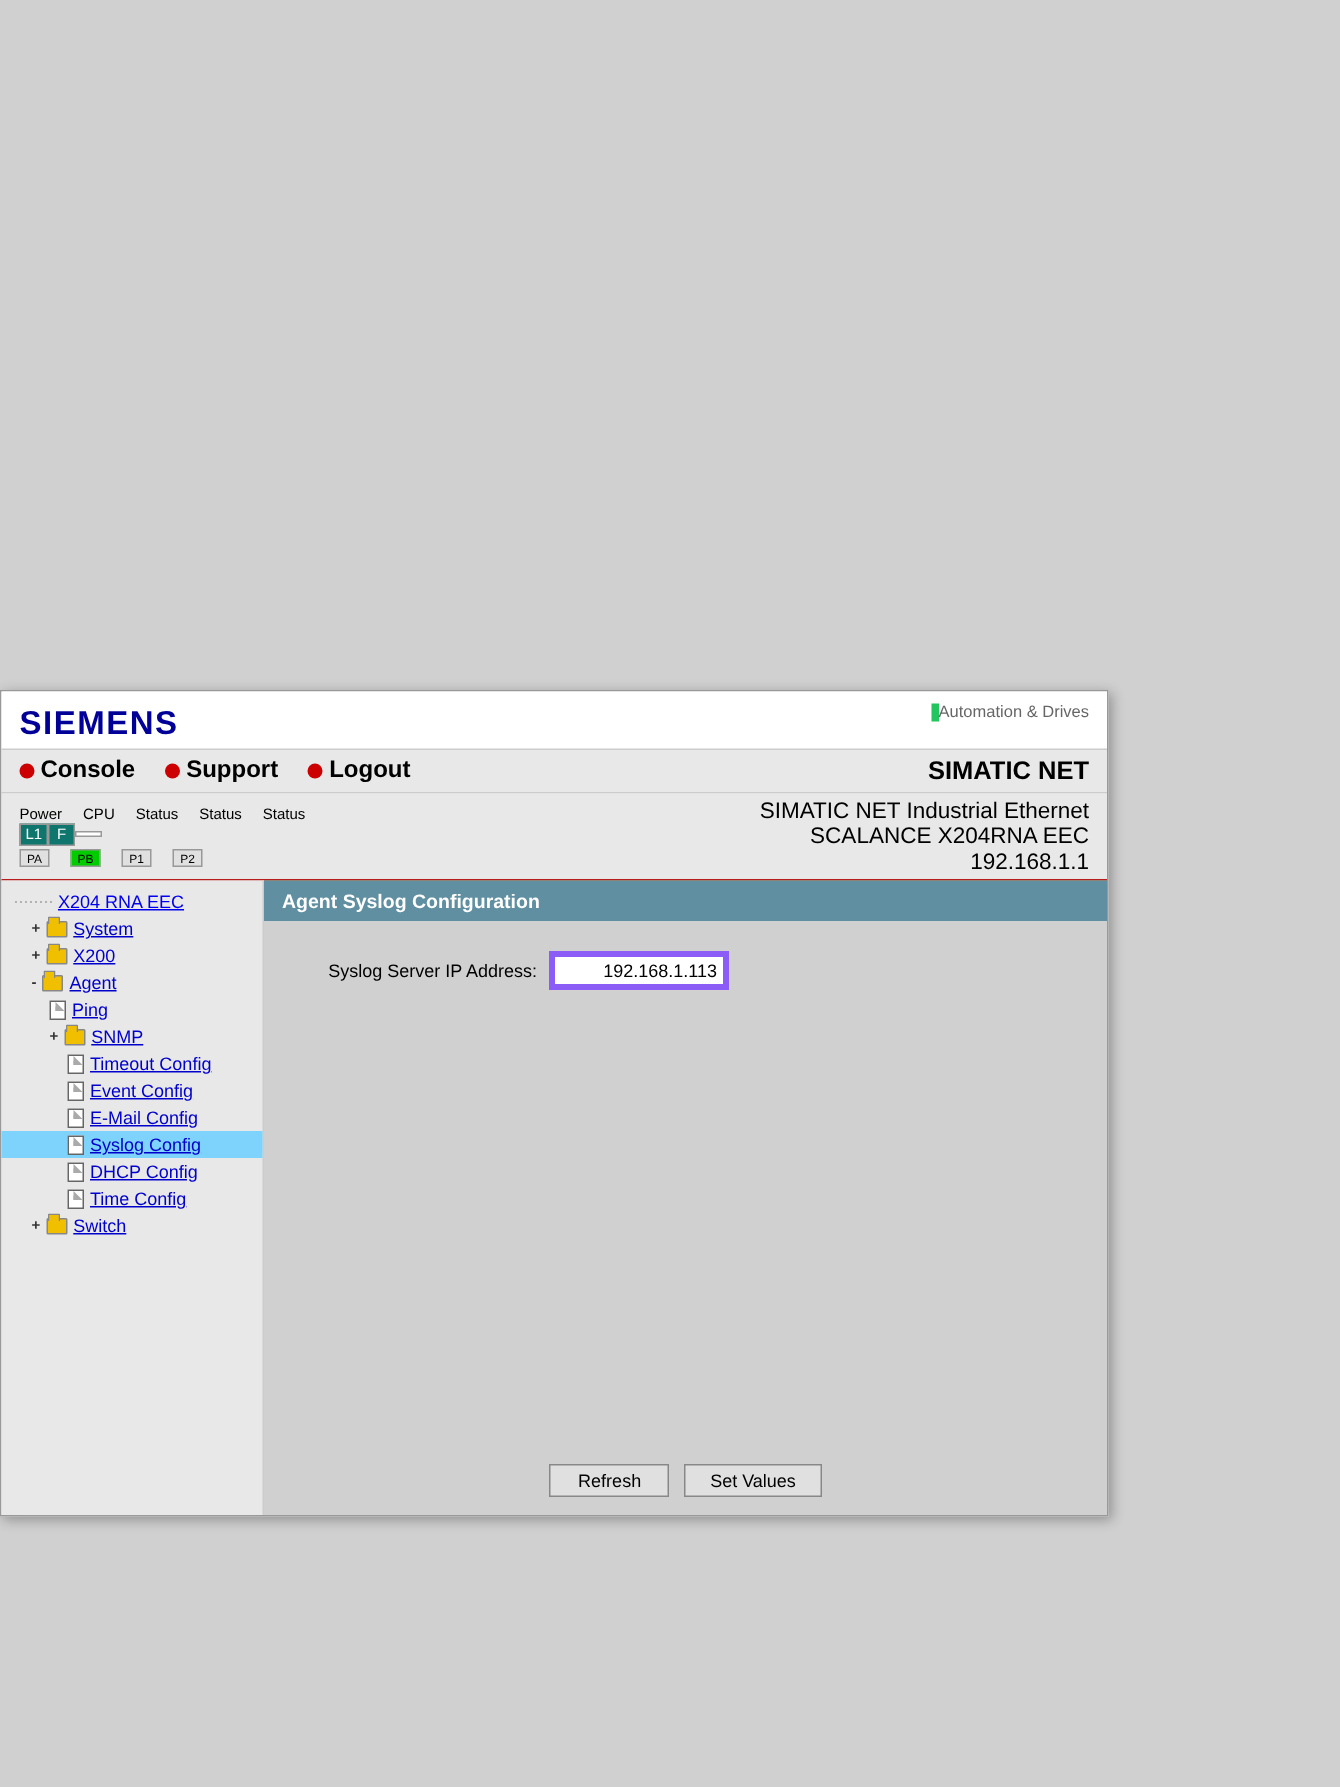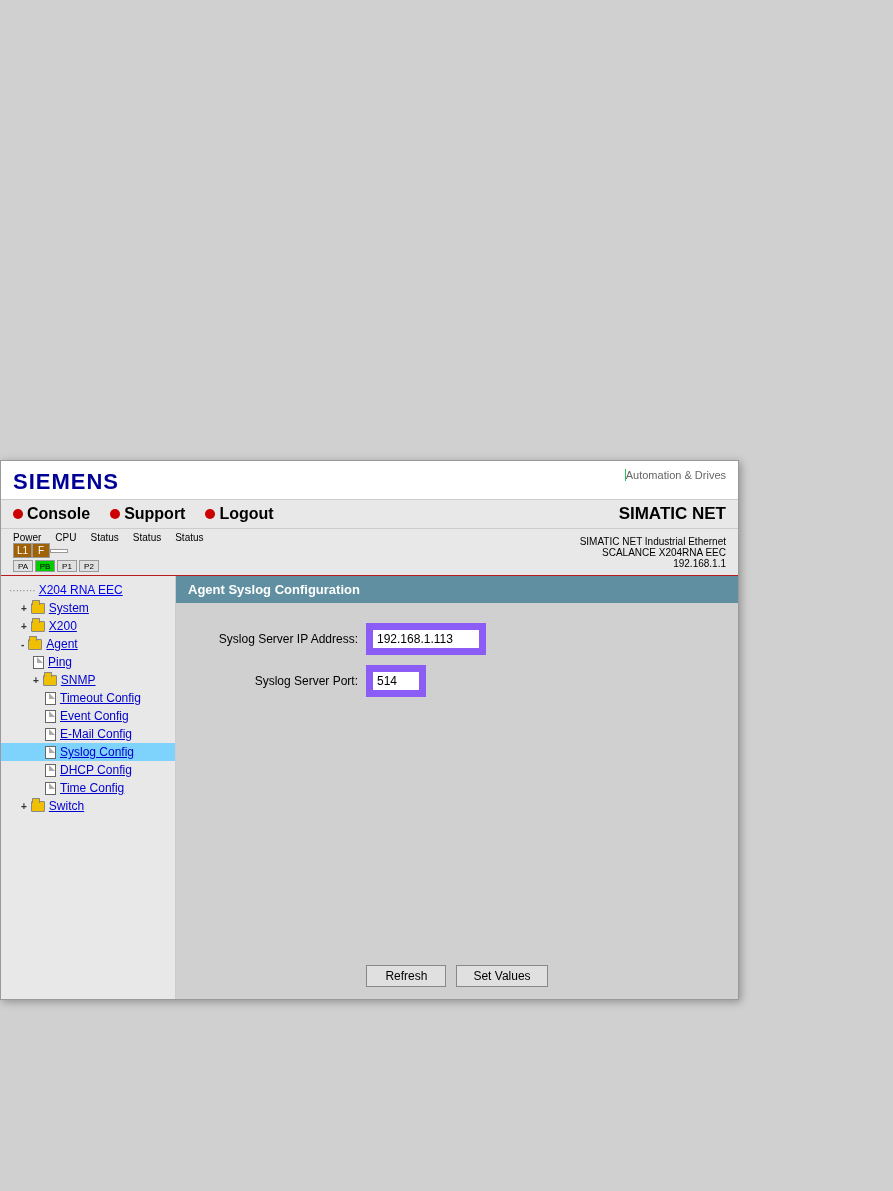--- a/index.html
+++ b/index.html
@@ -41,21 +41,21 @@
       font-size: 22px;
       font-weight: bold;
       color: #009;
       letter-spacing: 1px;
     }
 
     .header-right {
       text-align: left;
       font-size: 11px;
       color: #666;
-      border-left: 1px solid #22c55e;
+      border-left: 5px solid #22c55e;
     }
 
     
     .nav-bar {
       background: #e8e8e8;
       padding: 4px 12px;
       display: flex;
       align-items: center;
       gap: 20px;
       border-bottom: 1px solid #ccc;
@@ -111,47 +111,47 @@
     .ind-cell {
       border: 1px solid #999;
       padding: 1px 3px;
       font-size: 10px;
       background: #fff;
       min-width: 18px;
       text-align: center;
     }
 
     .ind-green {
-      background: #a16207;
+      background: #0f766e;
       color: #fff;
     }
 
     .port-indicators {
       display: flex;
-      gap: 2px;
+      gap: 14px;
       margin-top: 2px;
     }
 
     .port-box {
       width: 20px;
       height: 12px;
       border: 1px solid #999;
       background: #e0e0e0;
       font-size: 8px;
       text-align: center;
       line-height: 12px;
     }
 
     .port-green {
       background: #00cc00;
     }
 
     .device-info {
       text-align: right;
-      font-size: 10px;
+      font-size: 15px;
       color: #000;
     }
 
     
     .main-content {
       display: flex;
     }
 
     
     .sidebar {
@@ -270,25 +270,26 @@
 
     .form-label {
       text-align: right;
       min-width: 170px;
       padding-right: 8px;
       font-size: 12px;
       color: #000;
     }
 
     .form-input {
-      border: 7px solid #8b5cf6;
+      border: 4px solid #8b5cf6;
       padding: 2px 4px;
       font-size: 12px;
       background: #fff;
       width: 120px;
+      text-align: right;
     }
 
     
     .button-row {
       padding: 12px 20px;
       background: #d0d0d0;
       display: flex;
       justify-content: center;
       gap: 10px;
       border-top: none;
@@ -438,24 +439,20 @@
 
         <div class="content-title">Agent Syslog Configuration</div>
 
         <div class="content-body">
 
           <div class="form-row">
             <label class="form-label">Syslog Server IP Address:</label>
             <input class="form-input" type="text" value="192.168.1.113" style="">
           </div>
 
-          <div class="form-row">
-            <label class="form-label">Syslog Server Port:</label>
-            <input class="form-input" type="text" value="514" style="width: 60px;">
-          </div>
 
         </div>
 
         <div class="button-row">
           <button class="btn">Refresh</button>
           <button class="btn">Set Values</button>
         </div>
 
       </div>
 

